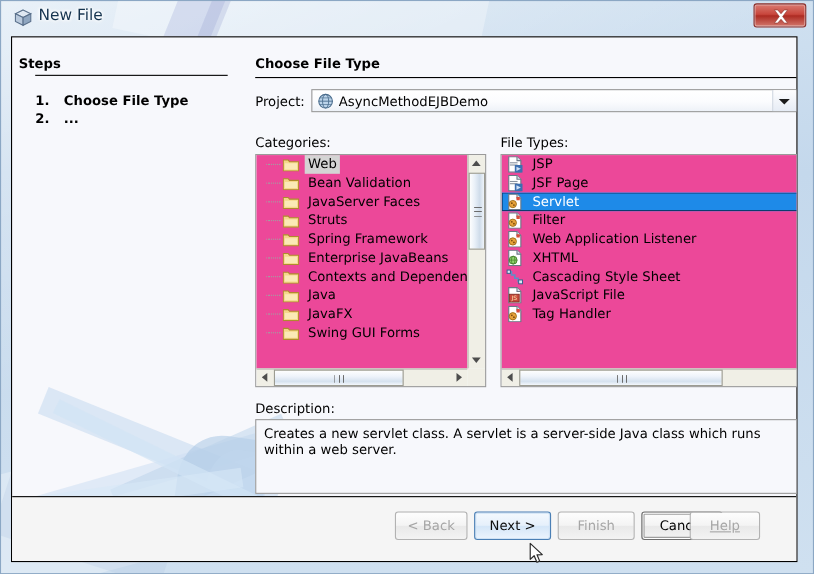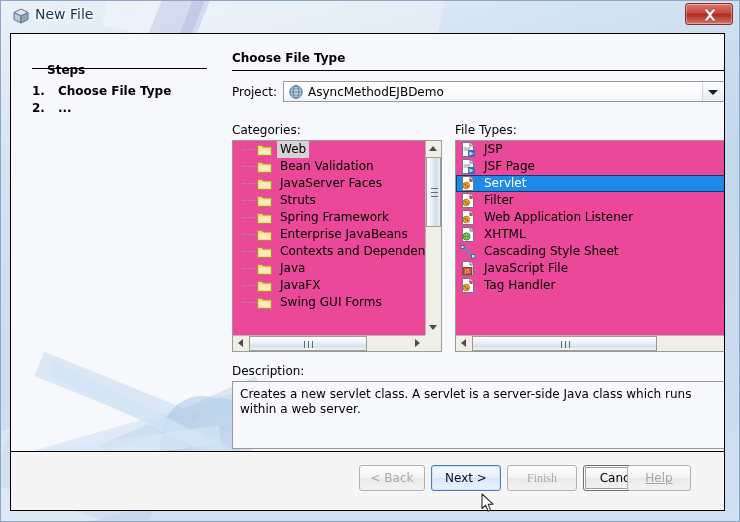--- a/index.html
+++ b/index.html
@@ -64,21 +64,21 @@
   .s1{left:20px;top:360px;width:230px;height:26px;background:rgba(196,216,238,.55);transform:rotate(22deg);}
   .s2{left:30px;top:372px;width:200px;height:14px;background:rgba(210,228,245,.7);transform:rotate(26deg);}
   .s3{left:-10px;top:392px;width:240px;height:20px;background:rgba(205,223,242,.55);transform:rotate(-16deg);}
   .s4{left:90px;top:375px;width:170px;height:40px;background:rgba(186,210,234,.5);transform:rotate(-24deg);}
   .s5{left:150px;top:362px;width:80px;height:85px;background:rgba(170,198,228,.55);border-radius:50% 0 50% 0;transform:rotate(8deg);}
   .s6{left:176px;top:375px;width:54px;height:72px;background:rgba(198,218,240,.75);border-radius:50% 0 40% 0;transform:rotate(8deg);}
   .s7{left:10px;top:405px;width:200px;height:18px;background:rgba(215,231,246,.6);transform:rotate(-8deg);}
 
   
   #steps-panel{position:absolute;left:0;top:0;width:210px;height:100%;}
-  #steps-title{position:absolute;left:36px;top:17px;font-weight:bold;font-size:12px;margin-top:12px;}
+  #steps-title{position:absolute;left:6px;top:17px;font-weight:bold;font-size:12px;}
   #steps-rule{position:absolute;left:21px;top:34px;width:175px;height:1px;background:#000;}
   .step-row{position:absolute;left:21px;font-size:12px;font-weight:bold;white-space:nowrap;}
   .step-num{display:inline-block;width:26px;}
   #step-1{top:50px;}
   #step-2{top:67px;}
 
   
   #pane{position:absolute;left:210px;top:0;right:0;bottom:0;}
   #pane-title{position:absolute;left:11px;top:17px;font-weight:bold;font-size:12px;}
   #pane-rule{position:absolute;left:11px;top:36px;width:493px;height:1px;background:#000;}
@@ -193,21 +193,21 @@
     background:linear-gradient(to bottom,#f4f9fe 0%,#e6f0fb 48%,#d4e6f8 52%,#ecf4fd 100%);
     color:#0f0f0f;
   }
   .btn.focus{
     border:1px solid #6e6e6e;
     box-shadow:inset 0 0 0 1px #ffffff, inset 0 0 0 2px #9e9e9e;
     color:#000;
   }
   #btn-back  {left:348px;width:66px;}
   #btn-next  {left:420px;width:70px;}
-  #btn-finish{left:496px;width:70px;font-family:Liberation Serif, serif;}
+  #btn-finish{left:496px;width:70px;}
   #btn-cancel{left:572px;width:74px;}
   #btn-help  {left:616px;width:64px;text-decoration:underline;}
 
   
   #cursor{position:absolute;left:480px;top:492px;pointer-events:none;}
 </style>
 </head>
 <body>
 
 <div id="window">

